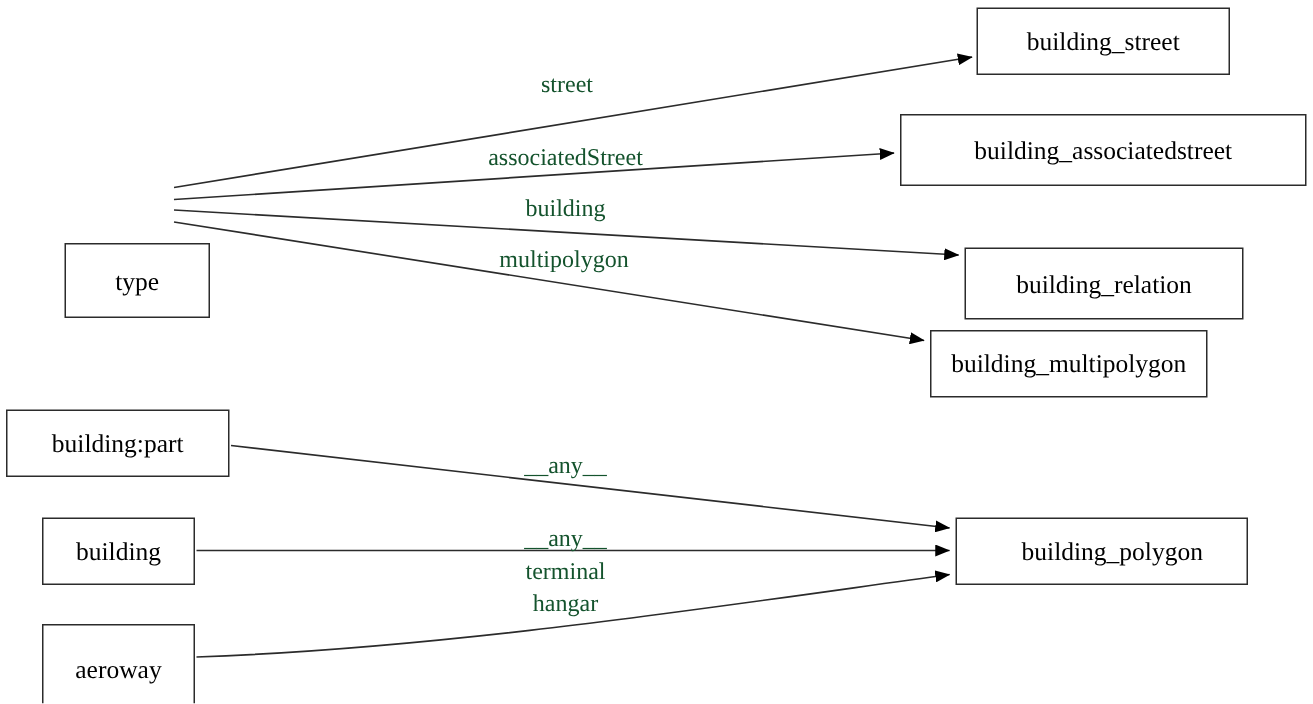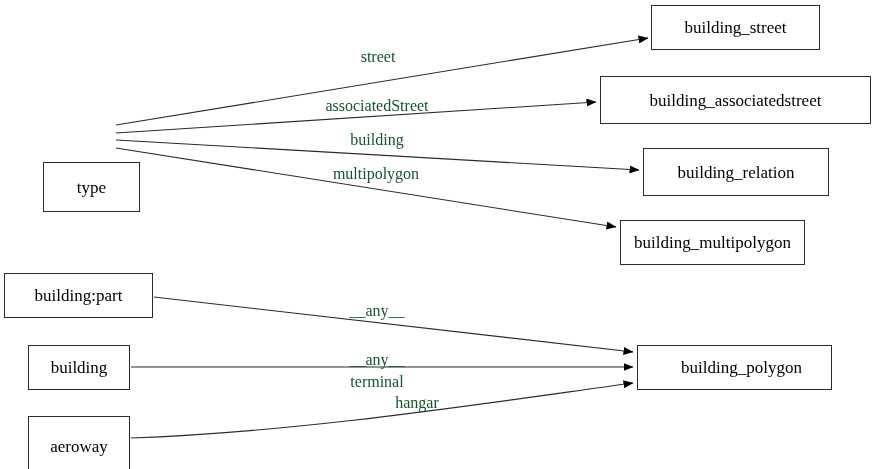--- a/index.html
+++ b/index.html
@@ -70,21 +70,21 @@
   <div id="node-layer">
       <div class="node" style="left: 43px; top: 114px; width: 97px; height: 50px; margin-top: 48px;">
         <span>type</span>
       </div>
       <div class="node" style="left: 651px; top: 5px; width: 169px; height: 45px;">
         <span>building_street</span>
       </div>
       <div class="node" style="left: 600px; top: 76px; width: 271px; height: 48px;">
         <span>building_associatedstreet</span>
       </div>
-      <div class="node" style="left: 643px; top: 148px; width: 186px; height: 48px;">
+      <div class="node" style="left: 643px; top: 165px; width: 186px; height: 48px;">
         <span>building_relation</span>
       </div>
       <div class="node" style="left: 620px; top: 220px; width: 185px; height: 45px;">
         <span>building_multipolygon</span>
       </div>
       <div class="node" style="left: 4px; top: 273px; width: 149px; height: 45px;">
         <span>building:part</span>
       </div>
       <div class="node" style="left: 28px; top: 345px; width: 102px; height: 45px;">
         <span>building</span>
@@ -97,16 +97,16 @@
       </div>
     </div>
   <div id="label-layer">
       <div class="edge-label" style="left: 378px; top: 57px;">street</div>
       <div class="edge-label" style="left: 377px; top: 106px;">associatedStreet</div>
       <div class="edge-label" style="left: 377px; top: 140px;">building</div>
       <div class="edge-label" style="left: 376px; top: 174px;">multipolygon</div>
       <div class="edge-label" style="left: 377px; top: 311px;">__any__</div>
       <div class="edge-label" style="left: 377px; top: 360px;">__any__</div>
       <div class="edge-label" style="left: 377px; top: 382px;">terminal</div>
-      <div class="edge-label" style="left: 377px; top: 403px; margin-left: 40px;">hangar</div>
+      <div class="edge-label" style="left: 377px; top: 403px;">hangar</div>
     </div>
 
 </div>
 
 </body></html>

